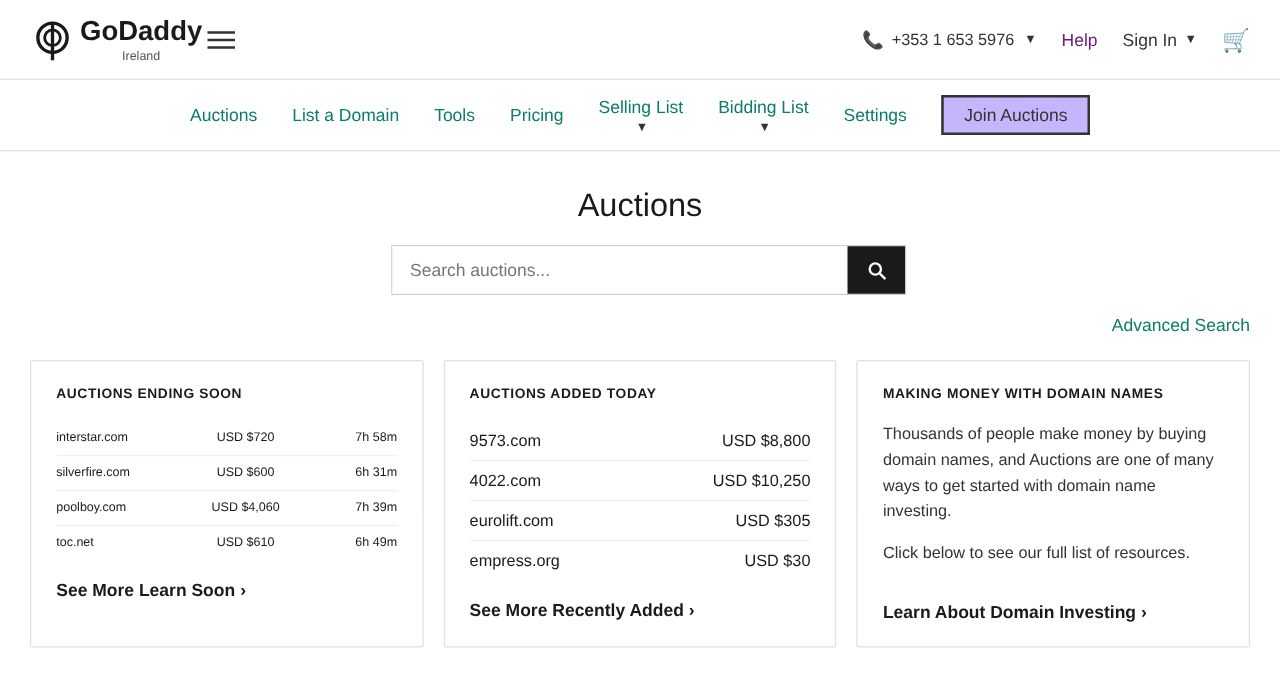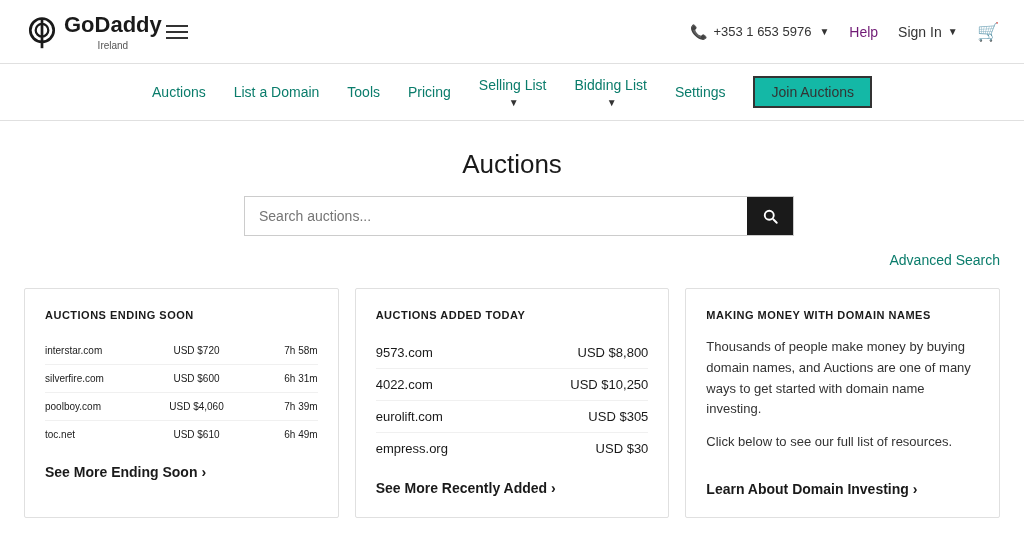--- a/index.html
+++ b/index.html
@@ -34,21 +34,21 @@
       padding: 12px 24px;
       gap: 28px;
       border-bottom: 1px solid #e0e0e0;
     }
     .nav-item { color: #0a7c6b; text-decoration: none; font-size: 14px; cursor: pointer; white-space: nowrap; }
     .nav-item-dropdown { display: flex; align-items: center; gap: 4px; flex-direction: column; }
     .join-btn {
       border: 2px solid #333;
       padding: 6px 16px;
       color: #333;
-      background: #14b8a6;
+      background: #c4b5fd;
       font-size: 14px;
       cursor: pointer;
       font-weight: 500;
       text-decoration: none;
     }
 
     
     .page-title-wrap {
       text-align: center;
       padding: 28px 24px 16px;
@@ -56,21 +56,21 @@
     .page-title { font-size: 26px; color: #1a1a1a; font-weight: normal; }
 
     
     .search-wrap {
       display: flex;
       justify-content: center;
       padding: 0 24px 8px;
     }
     .search-box {
       display: flex;
-      width: 550px;
+      width: 412px;
       border: 1px solid #ccc;
       margin-left: 14px;
     }
     .search-input {
       flex: 1;
       padding: 10px 14px;
       font-size: 14px;
       border: none;
       outline: none;
       color: #999;
@@ -270,21 +270,21 @@
       <span class="auction-price">USD $4,060</span>
       <span class="auction-time">7h 39m</span>
     </div>
     <div class="auction-row">
       <span class="auction-domain">toc.net</span>
       <span class="auction-price">USD $610</span>
       <span class="auction-time">6h 49m</span>
     </div>
 
     <a class="card-link">
-      <span>See More Ending Soon</span>
+      <span>See More Learn Soon</span>
       <span>›</span>
     </a>
   </div>
 
   <div class="card">
     <div class="card-title">AUCTIONS ADDED TODAY</div>
 
     <div class="added-row">
       <span class="added-domain">9573.com</span>
       <span class="added-price">USD $8,800</span>

